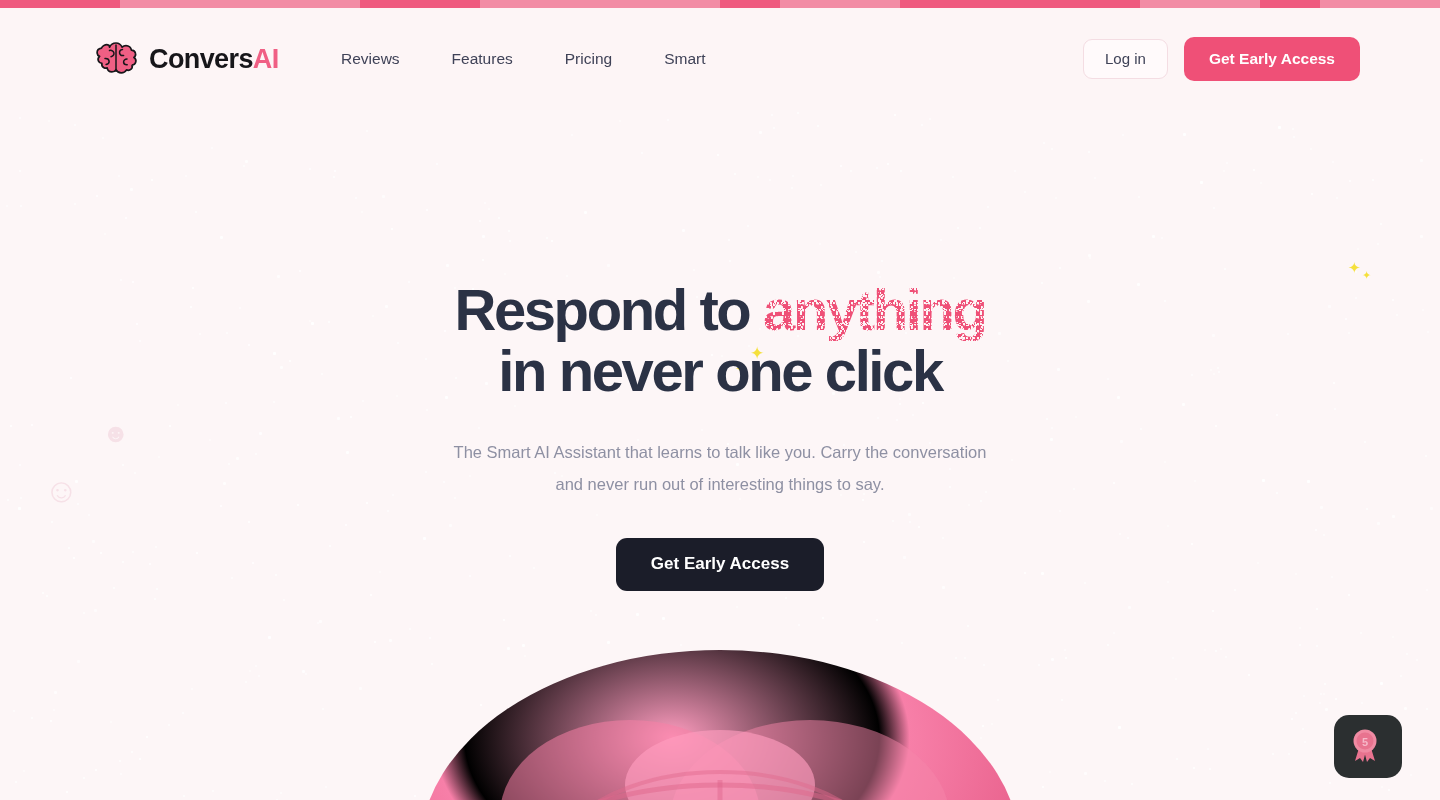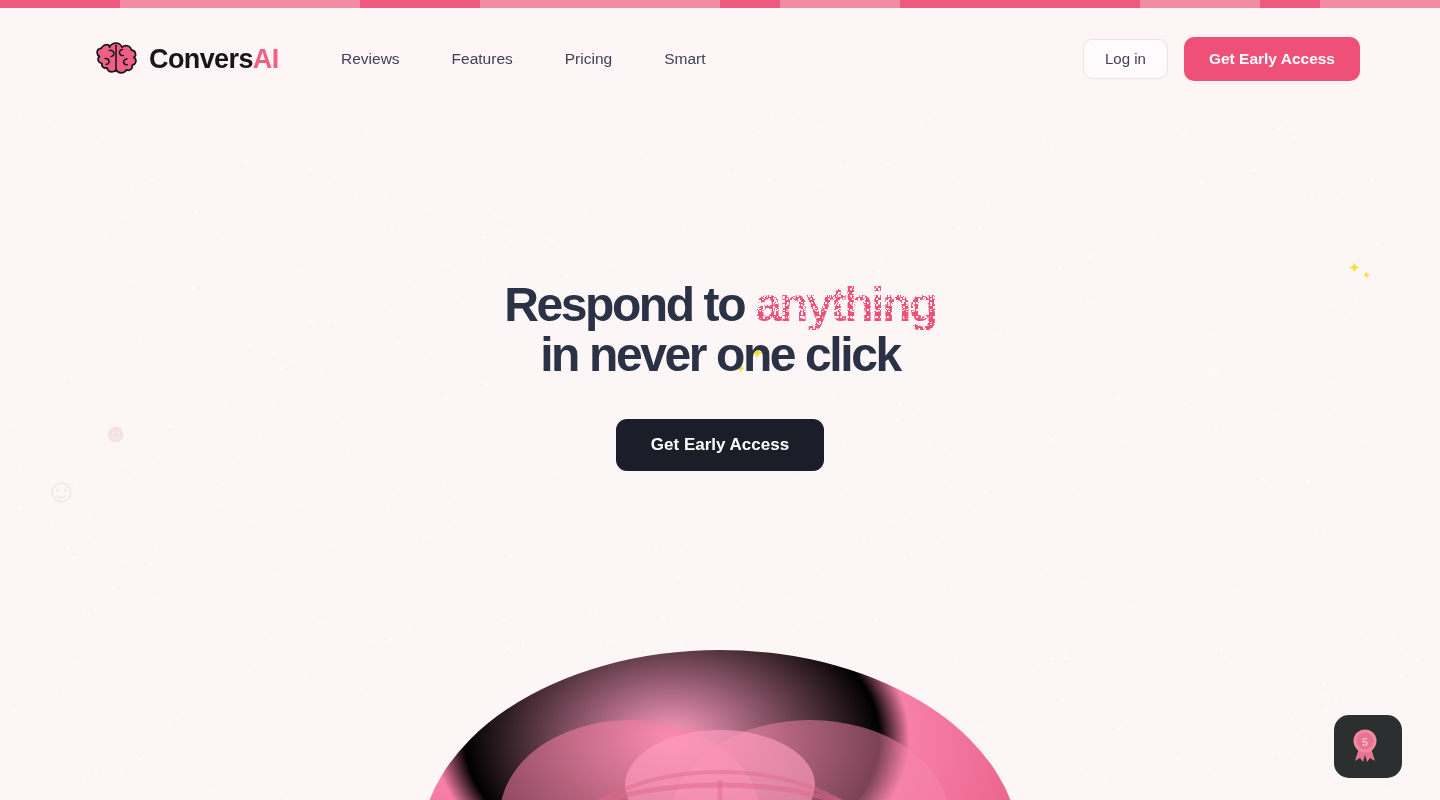--- a/index.html
+++ b/index.html
@@ -154,21 +154,21 @@
 
   .hero-inner {
     position: relative;
     z-index: 10;
     width: 1440px;
     padding-top: 170px;
     text-align: center;
   }
 
   .headline {
-    font-size: 48px;
+    font-size: 58px;
     font-weight: bold;
     letter-spacing: -2.4px;
     line-height: 1.05;
     color: #2b3245;
   }
   .headline .hl-line { display: block; }
   .hl-accent {
     color: #ef5077;
     position: relative;
     display: inline-block;
@@ -871,20 +871,21 @@
     <span class="spark s4">✦</span>
     <span class="spark s5">✦</span>
     <span class="spark s6">✦</span>
 
     <div class="hero-inner">
       <h1 class="headline">
         <span class="hl-line"><span>Respond to </span><span class="hl-accent">anything</span></span>
         <span class="hl-line">in never one click</span>
       </h1>
 
+      <p class="subhead">The Smart AI Assistant that learns to talk like you. Carry the conversation and never run out of interesting things to say.</p>
 
       <div class="cta-row">
         <button class="btn-hero-primary">Get Early Access</button>
       </div>
     </div>
 
     <div class="brain-wrap">
       <svg viewBox="0 0 620 430" xmlns="http://www.w3.org/2000/svg">
         <defs>
           <radialGradient id="bg1" cx="42%" cy="22%" r="72%">

